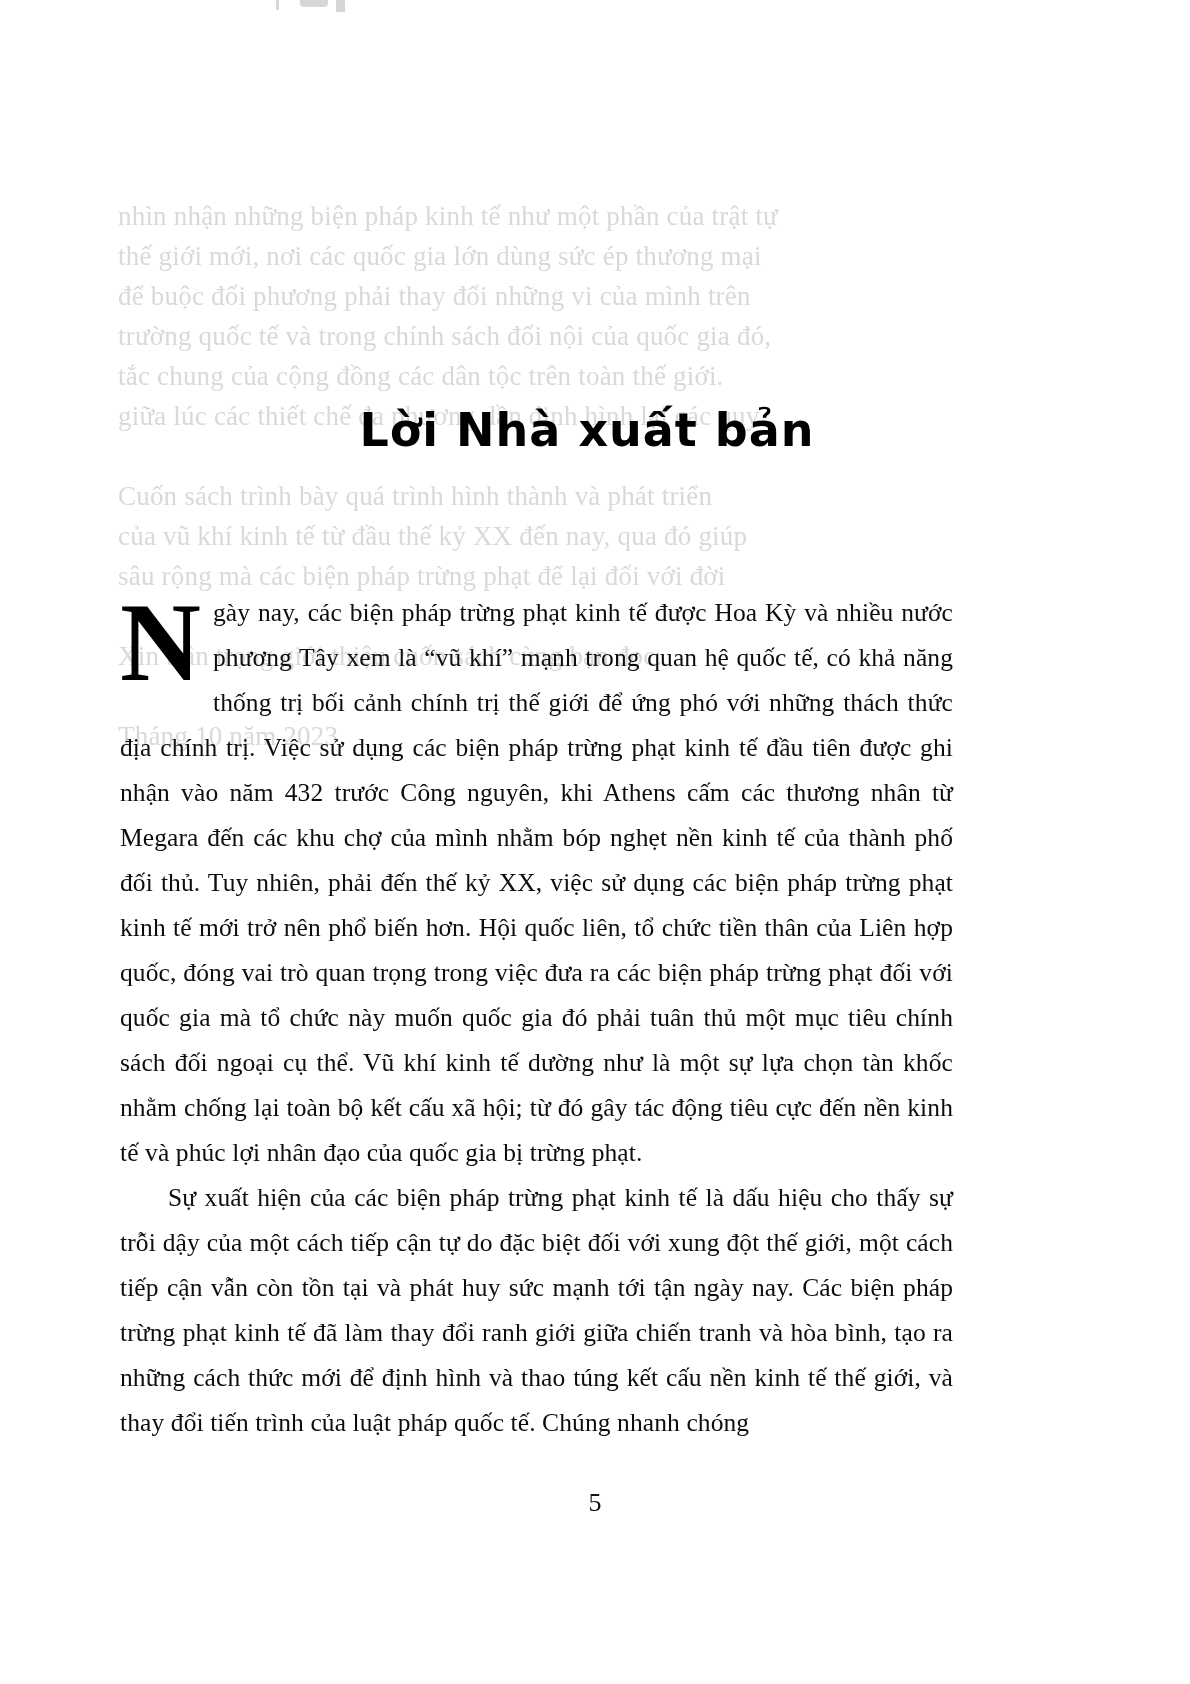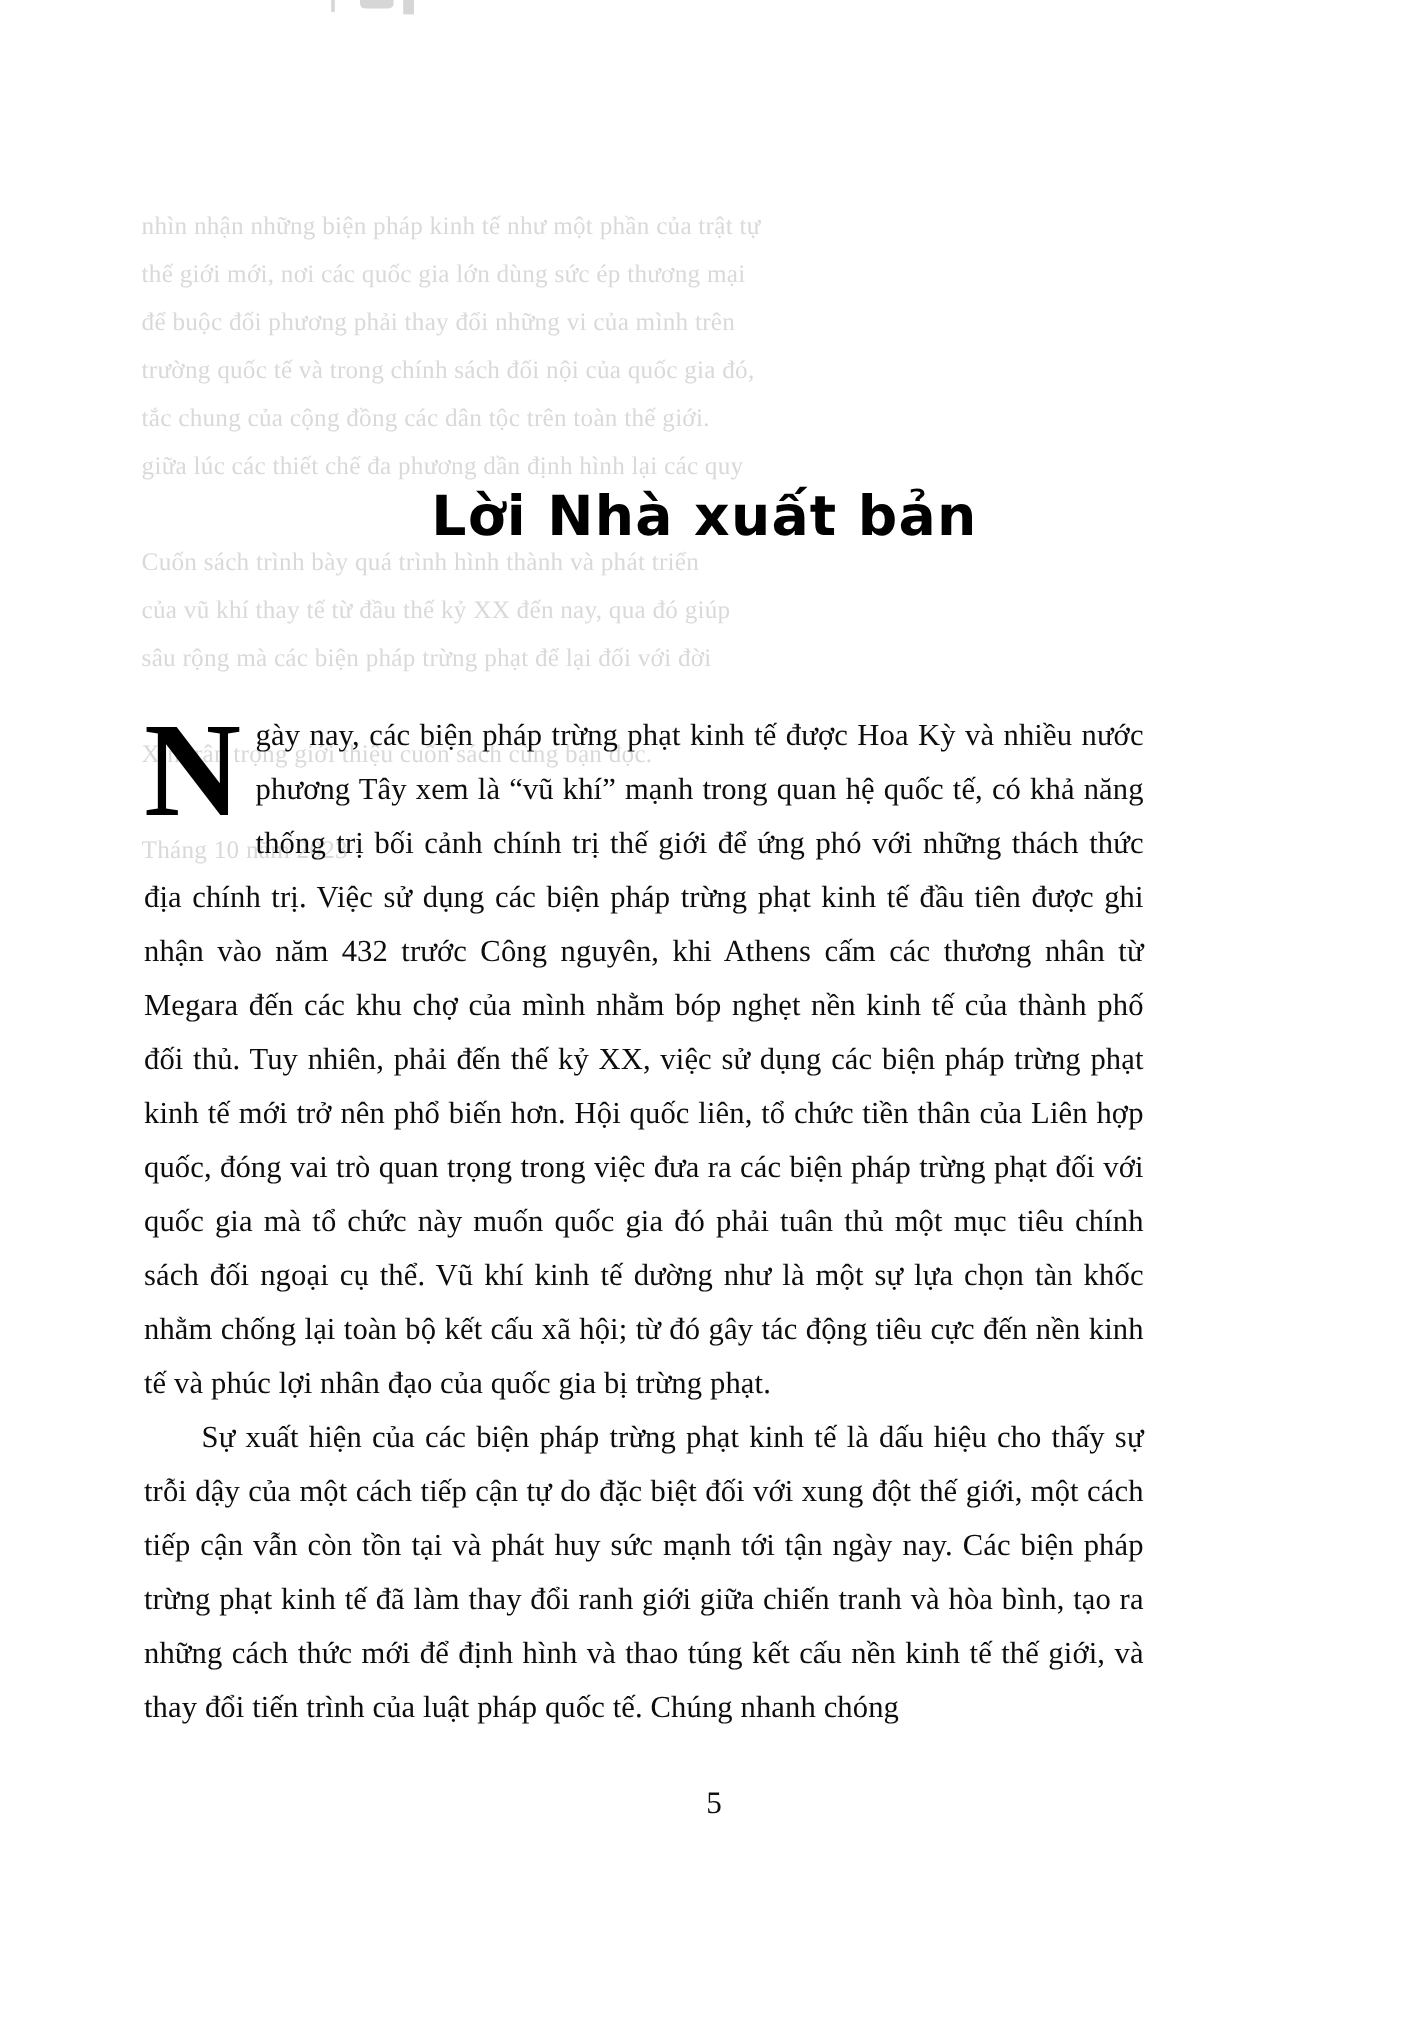--- a/index.html
+++ b/index.html
@@ -13,24 +13,24 @@
     position: relative;
     overflow: hidden;
     font-family: "Liberation Serif", serif;
     color: #111111;
   }
 
   
   .bleed-through {
     position: absolute;
     left: 118px;
-    top: 168px;
+    top: 196px;
     width: 840px;
     color: #d9d9d9;
-    font-size: 21px;
+    font-size: 27px;
     line-height: 40px;
     text-align: justify;
     letter-spacing: .2px;
     user-select: none;
     pointer-events: none;
     filter: blur(0.6px);
   }
   .bleed-through .ln { display: block; white-space: nowrap; overflow: hidden; }
 
   .page {
@@ -114,21 +114,21 @@
 
   <div class="bleed-through" aria-hidden="true">
     <span class="ln">nhìn nhận những biện pháp kinh tế như một phần của trật tự</span>
     <span class="ln">thế giới mới, nơi các quốc gia lớn dùng sức ép thương mại</span>
     <span class="ln">để buộc đối phương phải thay đổi những vi của mình trên</span>
     <span class="ln">trường quốc tế và trong chính sách đối nội của quốc gia đó,</span>
     <span class="ln">tắc chung của cộng đồng các dân tộc trên toàn thế giới.</span>
     <span class="ln">giữa lúc các thiết chế đa phương dần định hình lại các quy</span>
     <span class="ln">&nbsp;</span>
     <span class="ln">Cuốn sách trình bày quá trình hình thành và phát triển</span>
-    <span class="ln">của vũ khí thay tế từ đầu thế kỷ XX đến nay, qua đó giúp</span>
+    <span class="ln">của vũ khí kinh tế từ đầu thế kỷ XX đến nay, qua đó giúp</span>
     <span class="ln">sâu rộng mà các biện pháp trừng phạt để lại đối với đời</span>
     <span class="ln">&nbsp;</span>
     <span class="ln">Xin trân trọng giới thiệu cuốn sách cùng bạn đọc.</span>
     <span class="ln">&nbsp;</span>
     <span class="ln">Tháng 10 năm 2023</span>
   </div>
 
   <h1 class="title">Lời Nhà xuất bản</h1>
 
   <div class="body-col">

